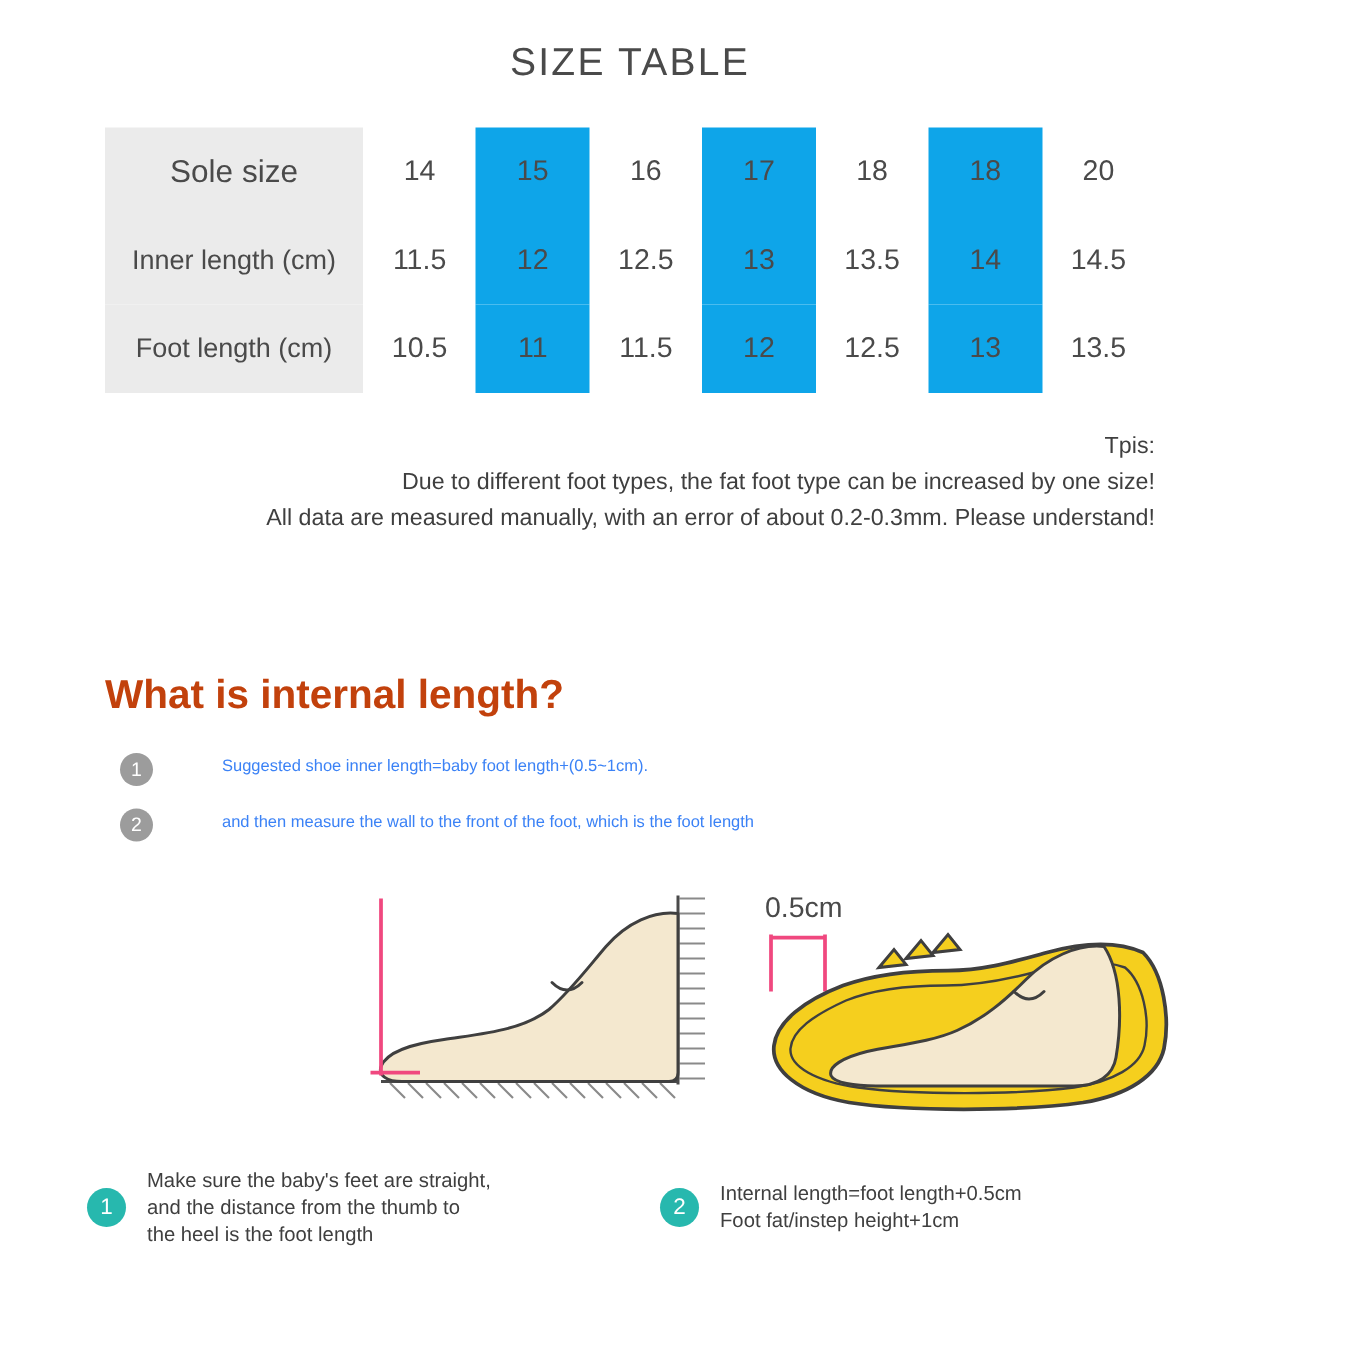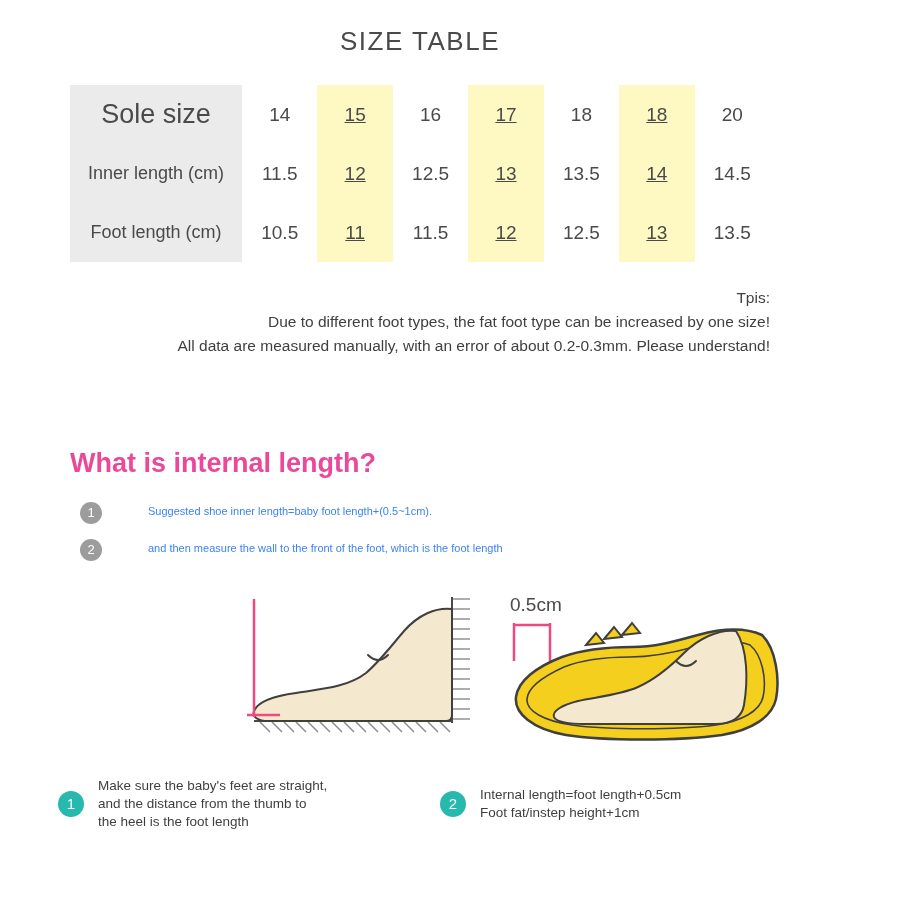--- a/index.html
+++ b/index.html
@@ -48,43 +48,42 @@
     height: 57px;
     vertical-align: middle;
     font-weight: 400;
   }
   table.size-table td.rowhead {
     font-size: 18px;
     width: 170px;
     background: #ebebeb;
   }
   table.size-table tr:first-child td.rowhead {
-    font-size: 27px;
+    font-size: 21px;
   }
   table.size-table td.shaded {
-    background: #fef9c3;
-    text-decoration: underline;
+    background: #0ea5e9;
   }
 
   
   .tips {
     width: 700px;
     margin: 24px auto 0 auto;
     font-size: 15.5px;
     line-height: 24px;
     color: #3f3f3f;
     text-align: right;
   }
 
   
   .section-heading {
     width: 700px;
     margin: 90px auto 0 auto;
     font-size: 27px;
-    color: #ec4899;
+    color: #c2410c;
     font-weight: 700;
   }
   .steps {
     width: 700px;
     margin: 22px auto 0 auto;
   }
   .step {
     display: flex;
     align-items: flex-start;
     margin-bottom: 14px;

